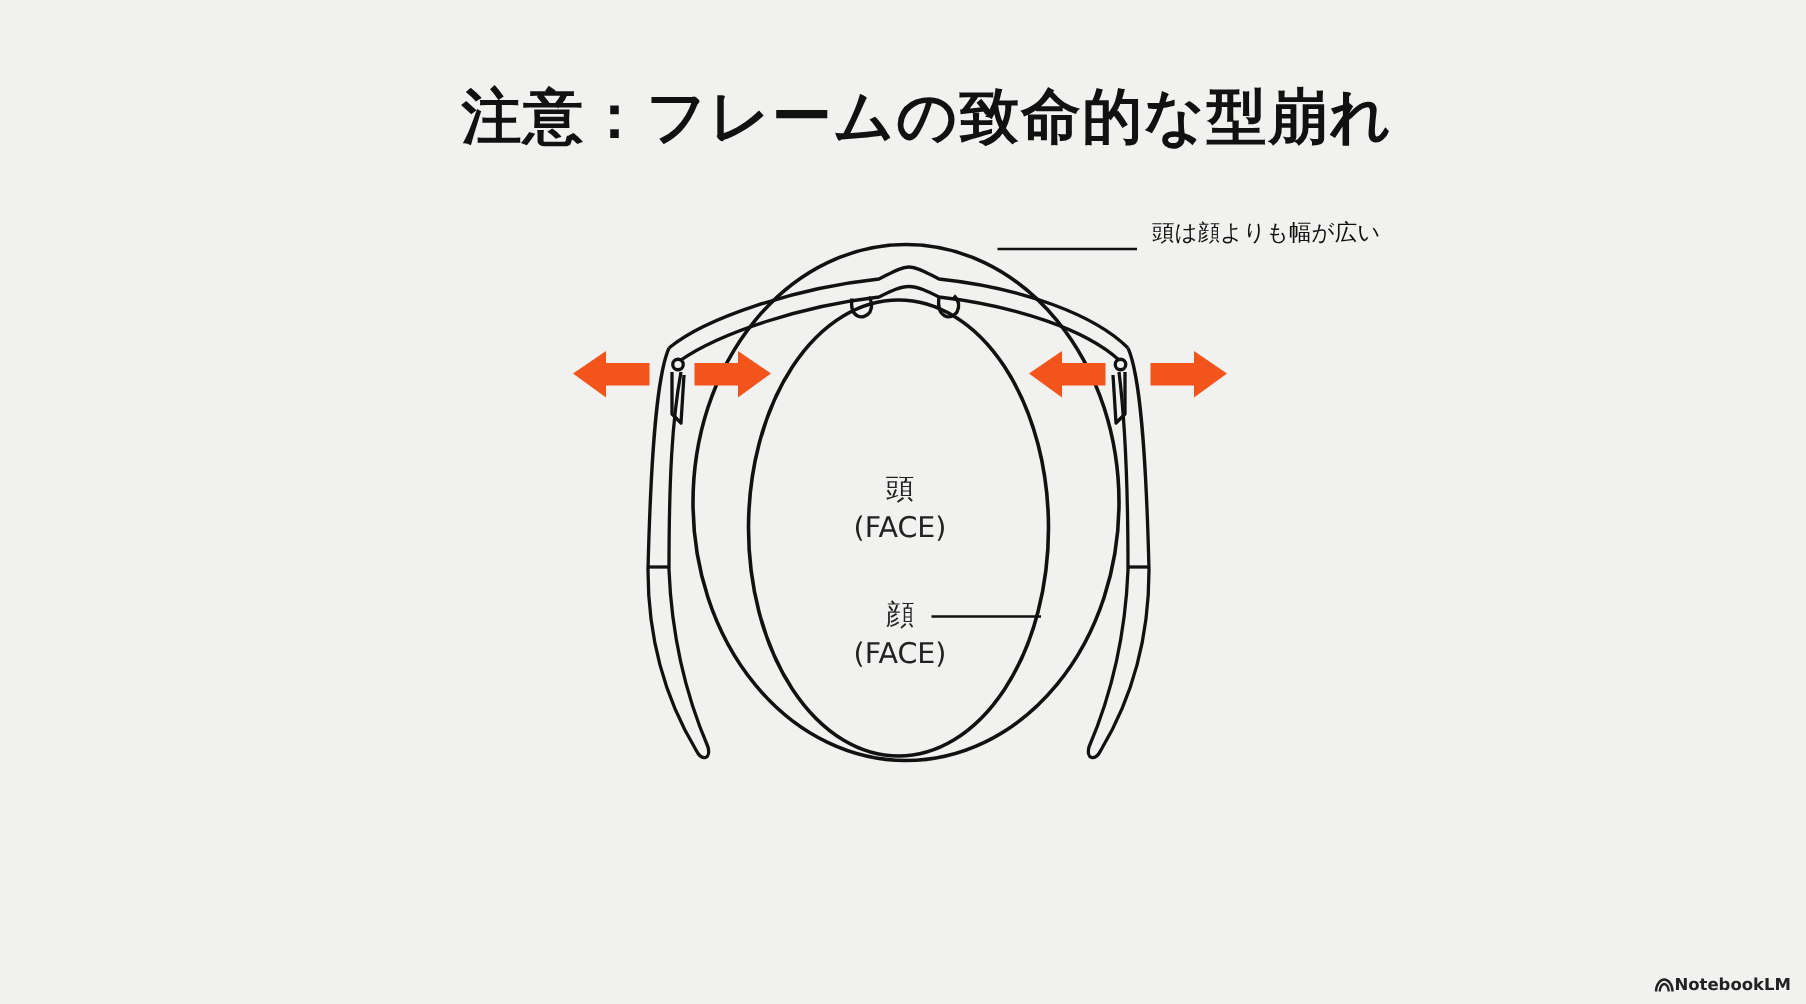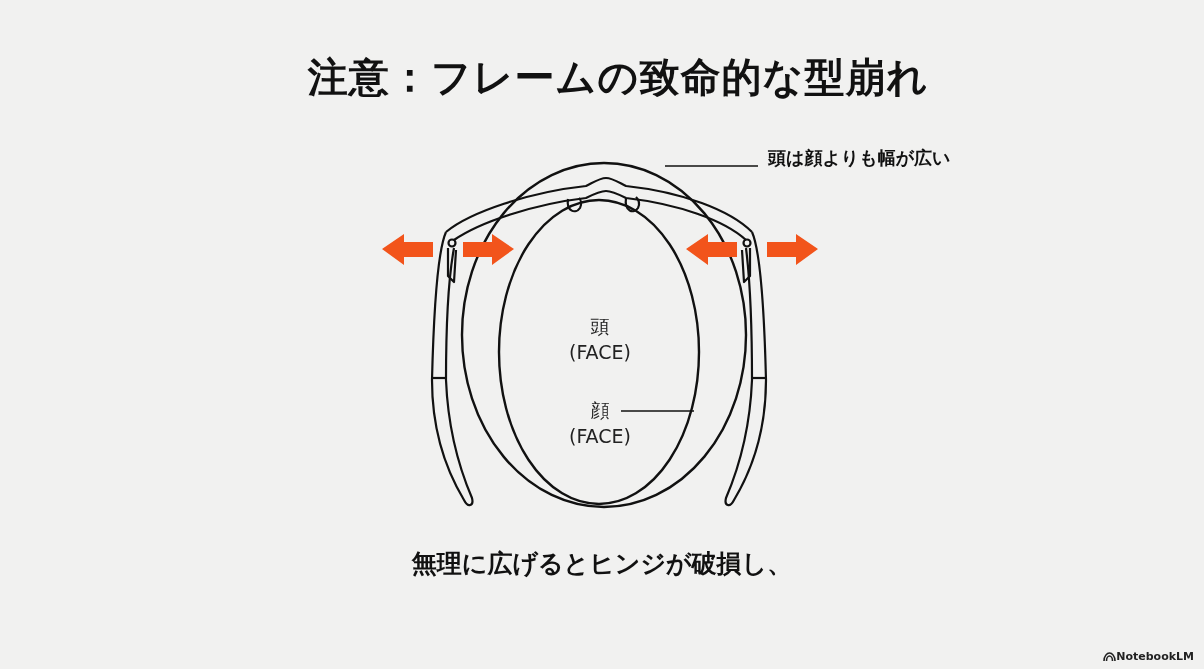--- a/index.html
+++ b/index.html
@@ -10,21 +10,21 @@
     font-family: "DejaVu Sans", "Liberation Sans", sans-serif;
     color: #111;
   }
   .title {
     position: absolute; left: 0; top: 50px; width: 1204px;
     text-align: center; font-size: 40px; font-weight: bold; letter-spacing: 1px; padding-left: 16px;
   }
   .diagram { position: absolute; left: 0; top: 0; width: 1204px; height: 669px; }
   .callout {
     position: absolute; left: 768px; top: 146px;
-    font-size: 18px; font-weight: bold; text-align: center;
+    font-size: 15px; font-weight: normal; text-align: center;
   }
   .label {
     position: absolute; text-align: center; font-size: 19px; line-height: 26px; color: #222;
   }
   .label-head { left: 545px; top: 313px; width: 110px; }
   .label-face { left: 545px; top: 397px; width: 110px; }
   .caption {
     position: absolute; left: 0; top: 543px; width: 1204px; text-align: center;
     font-size: 25px; font-weight: bold; line-height: 42px;
   }
@@ -92,21 +92,20 @@
 <div class="label label-head">
   <div>頭</div>
   <div>(FACE)</div>
 </div>
 <div class="label label-face">
   <div>顔</div>
   <div>(FACE)</div>
 </div>
 
 <div class="caption">
-  <div>無理に広げるとヒンジが破損し、</div>
 </div>
 
 <div class="brand">
   <svg width="13" height="10" viewBox="0 0 13 10">
     <path d="M1 9 C1 4, 4 1, 6.5 1 C9 1, 12 4, 12 9" fill="none" stroke="#222" stroke-width="1.6"></path>
     <path d="M3.5 9 C3.5 6, 5 4, 6.5 4 C8 4, 9.5 6, 9.5 9" fill="none" stroke="#222" stroke-width="1.6"></path>
   </svg>
   <span>NotebookLM</span>
 </div>
 

